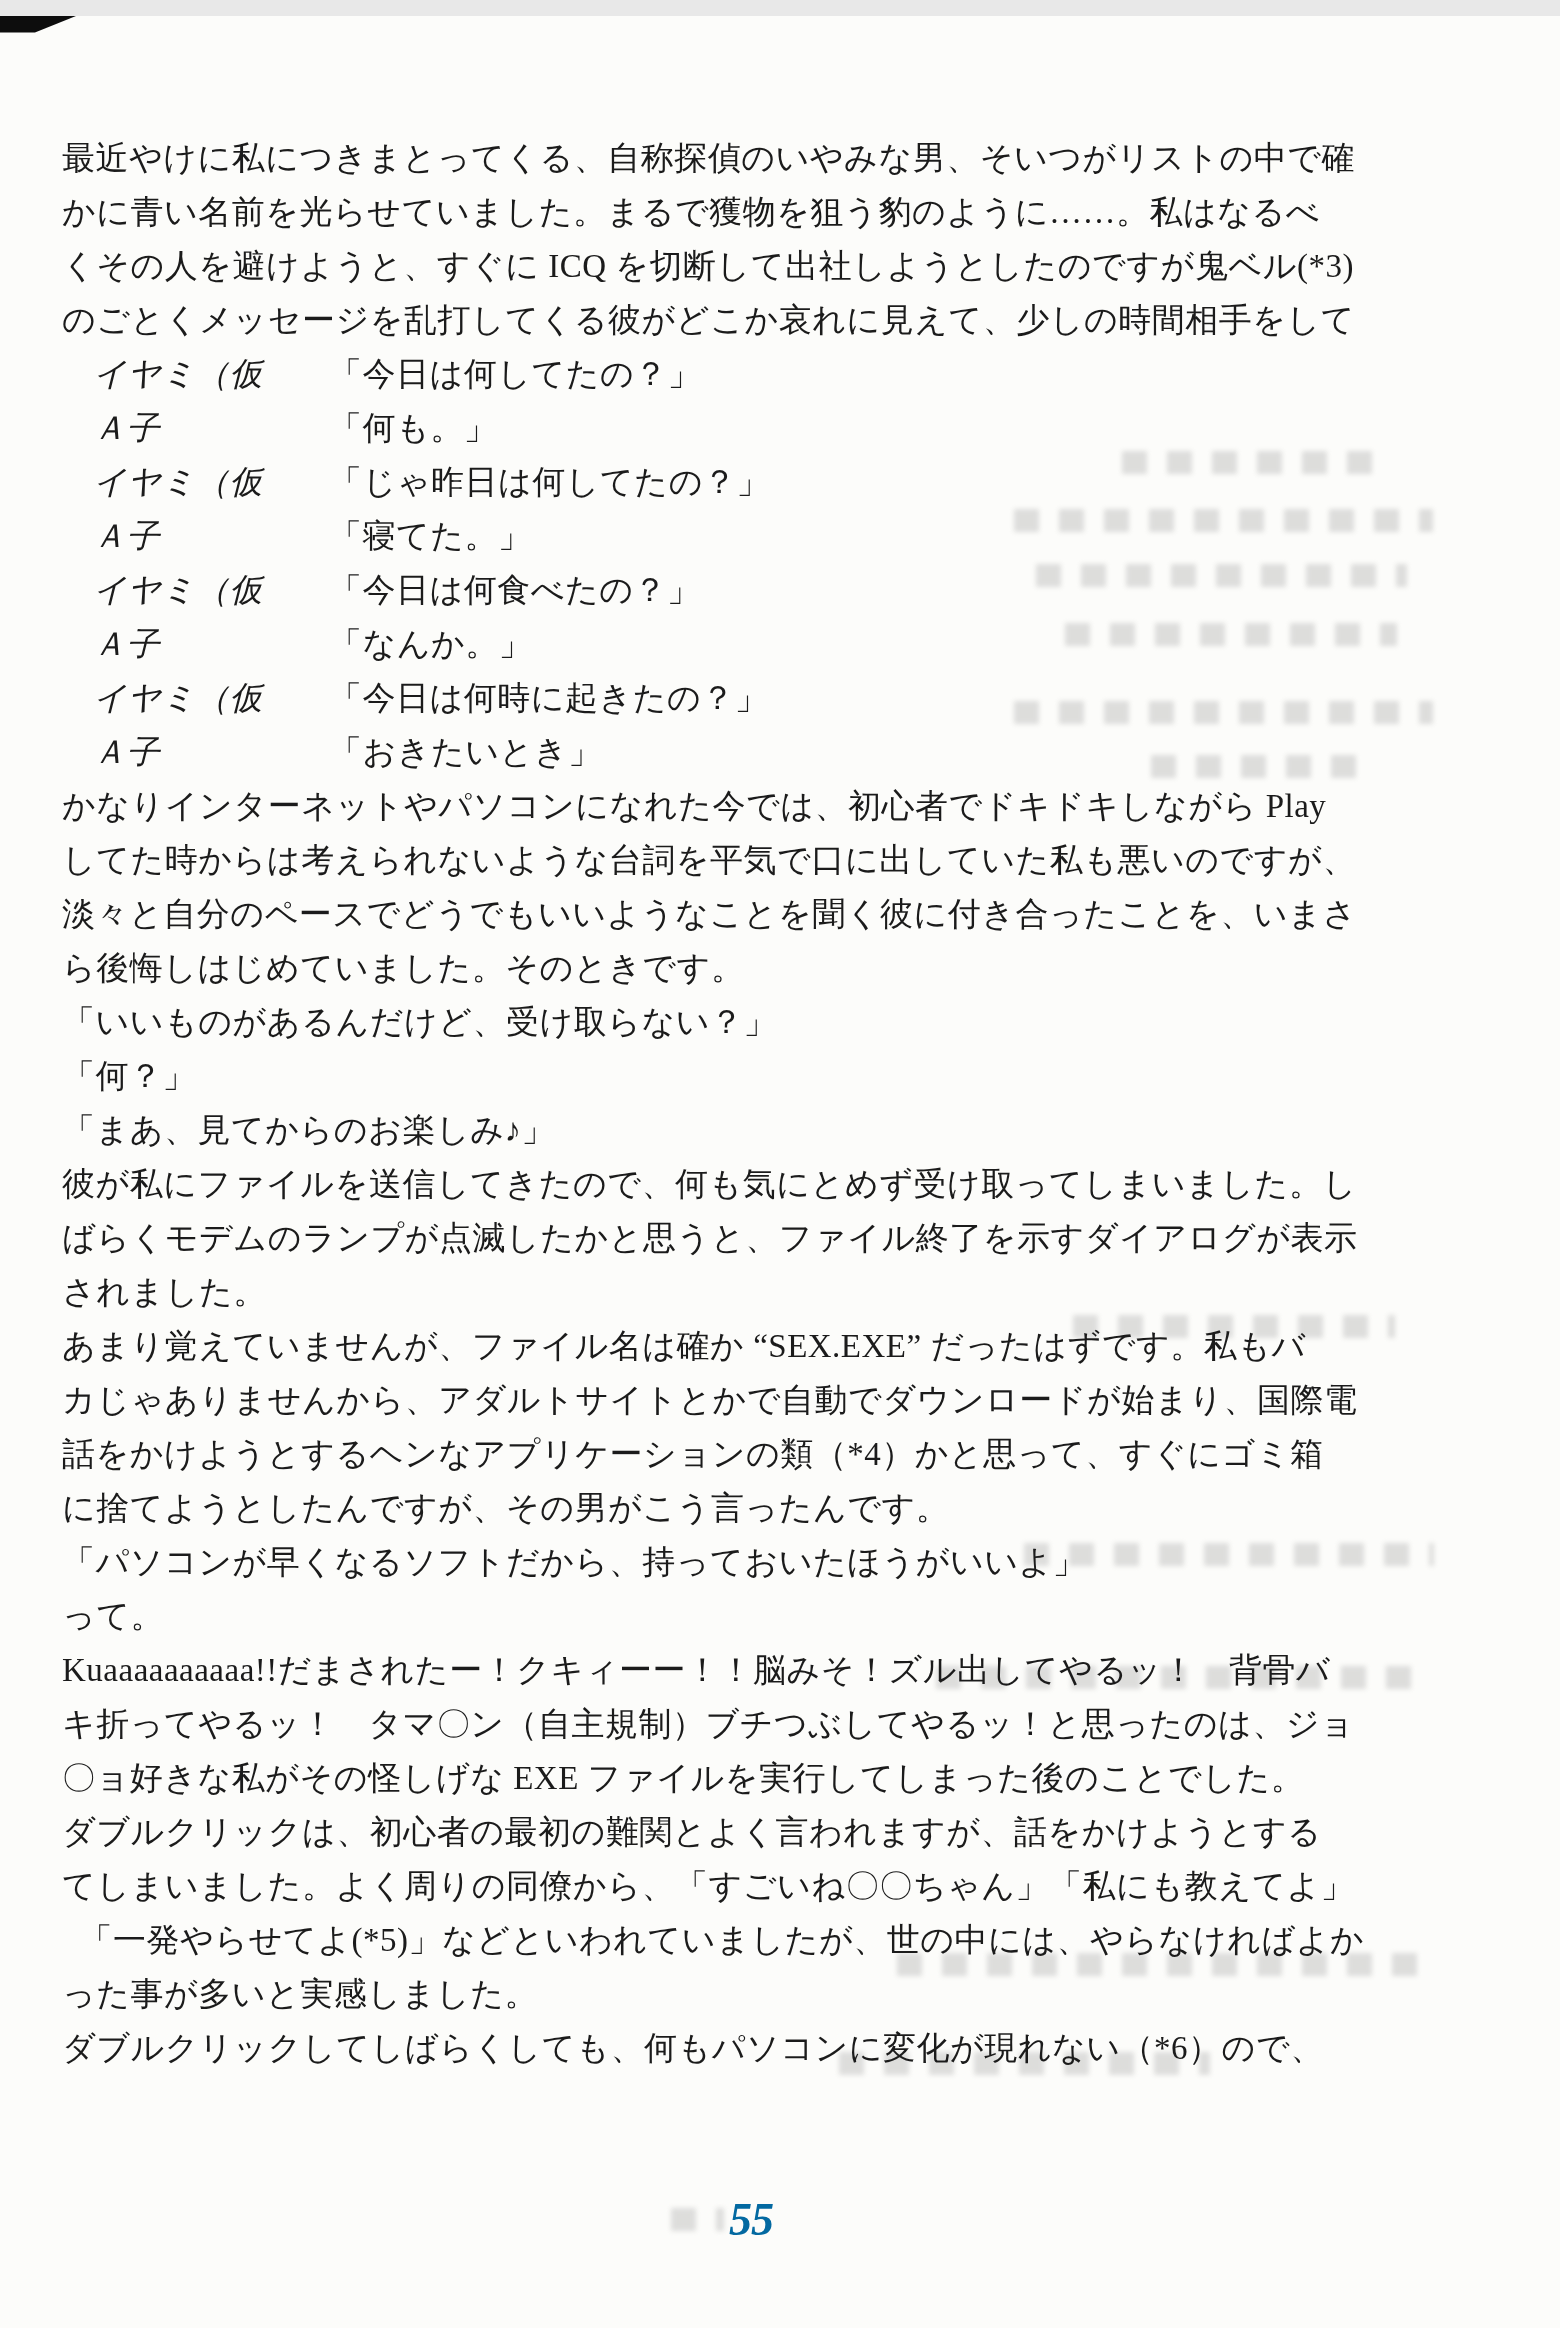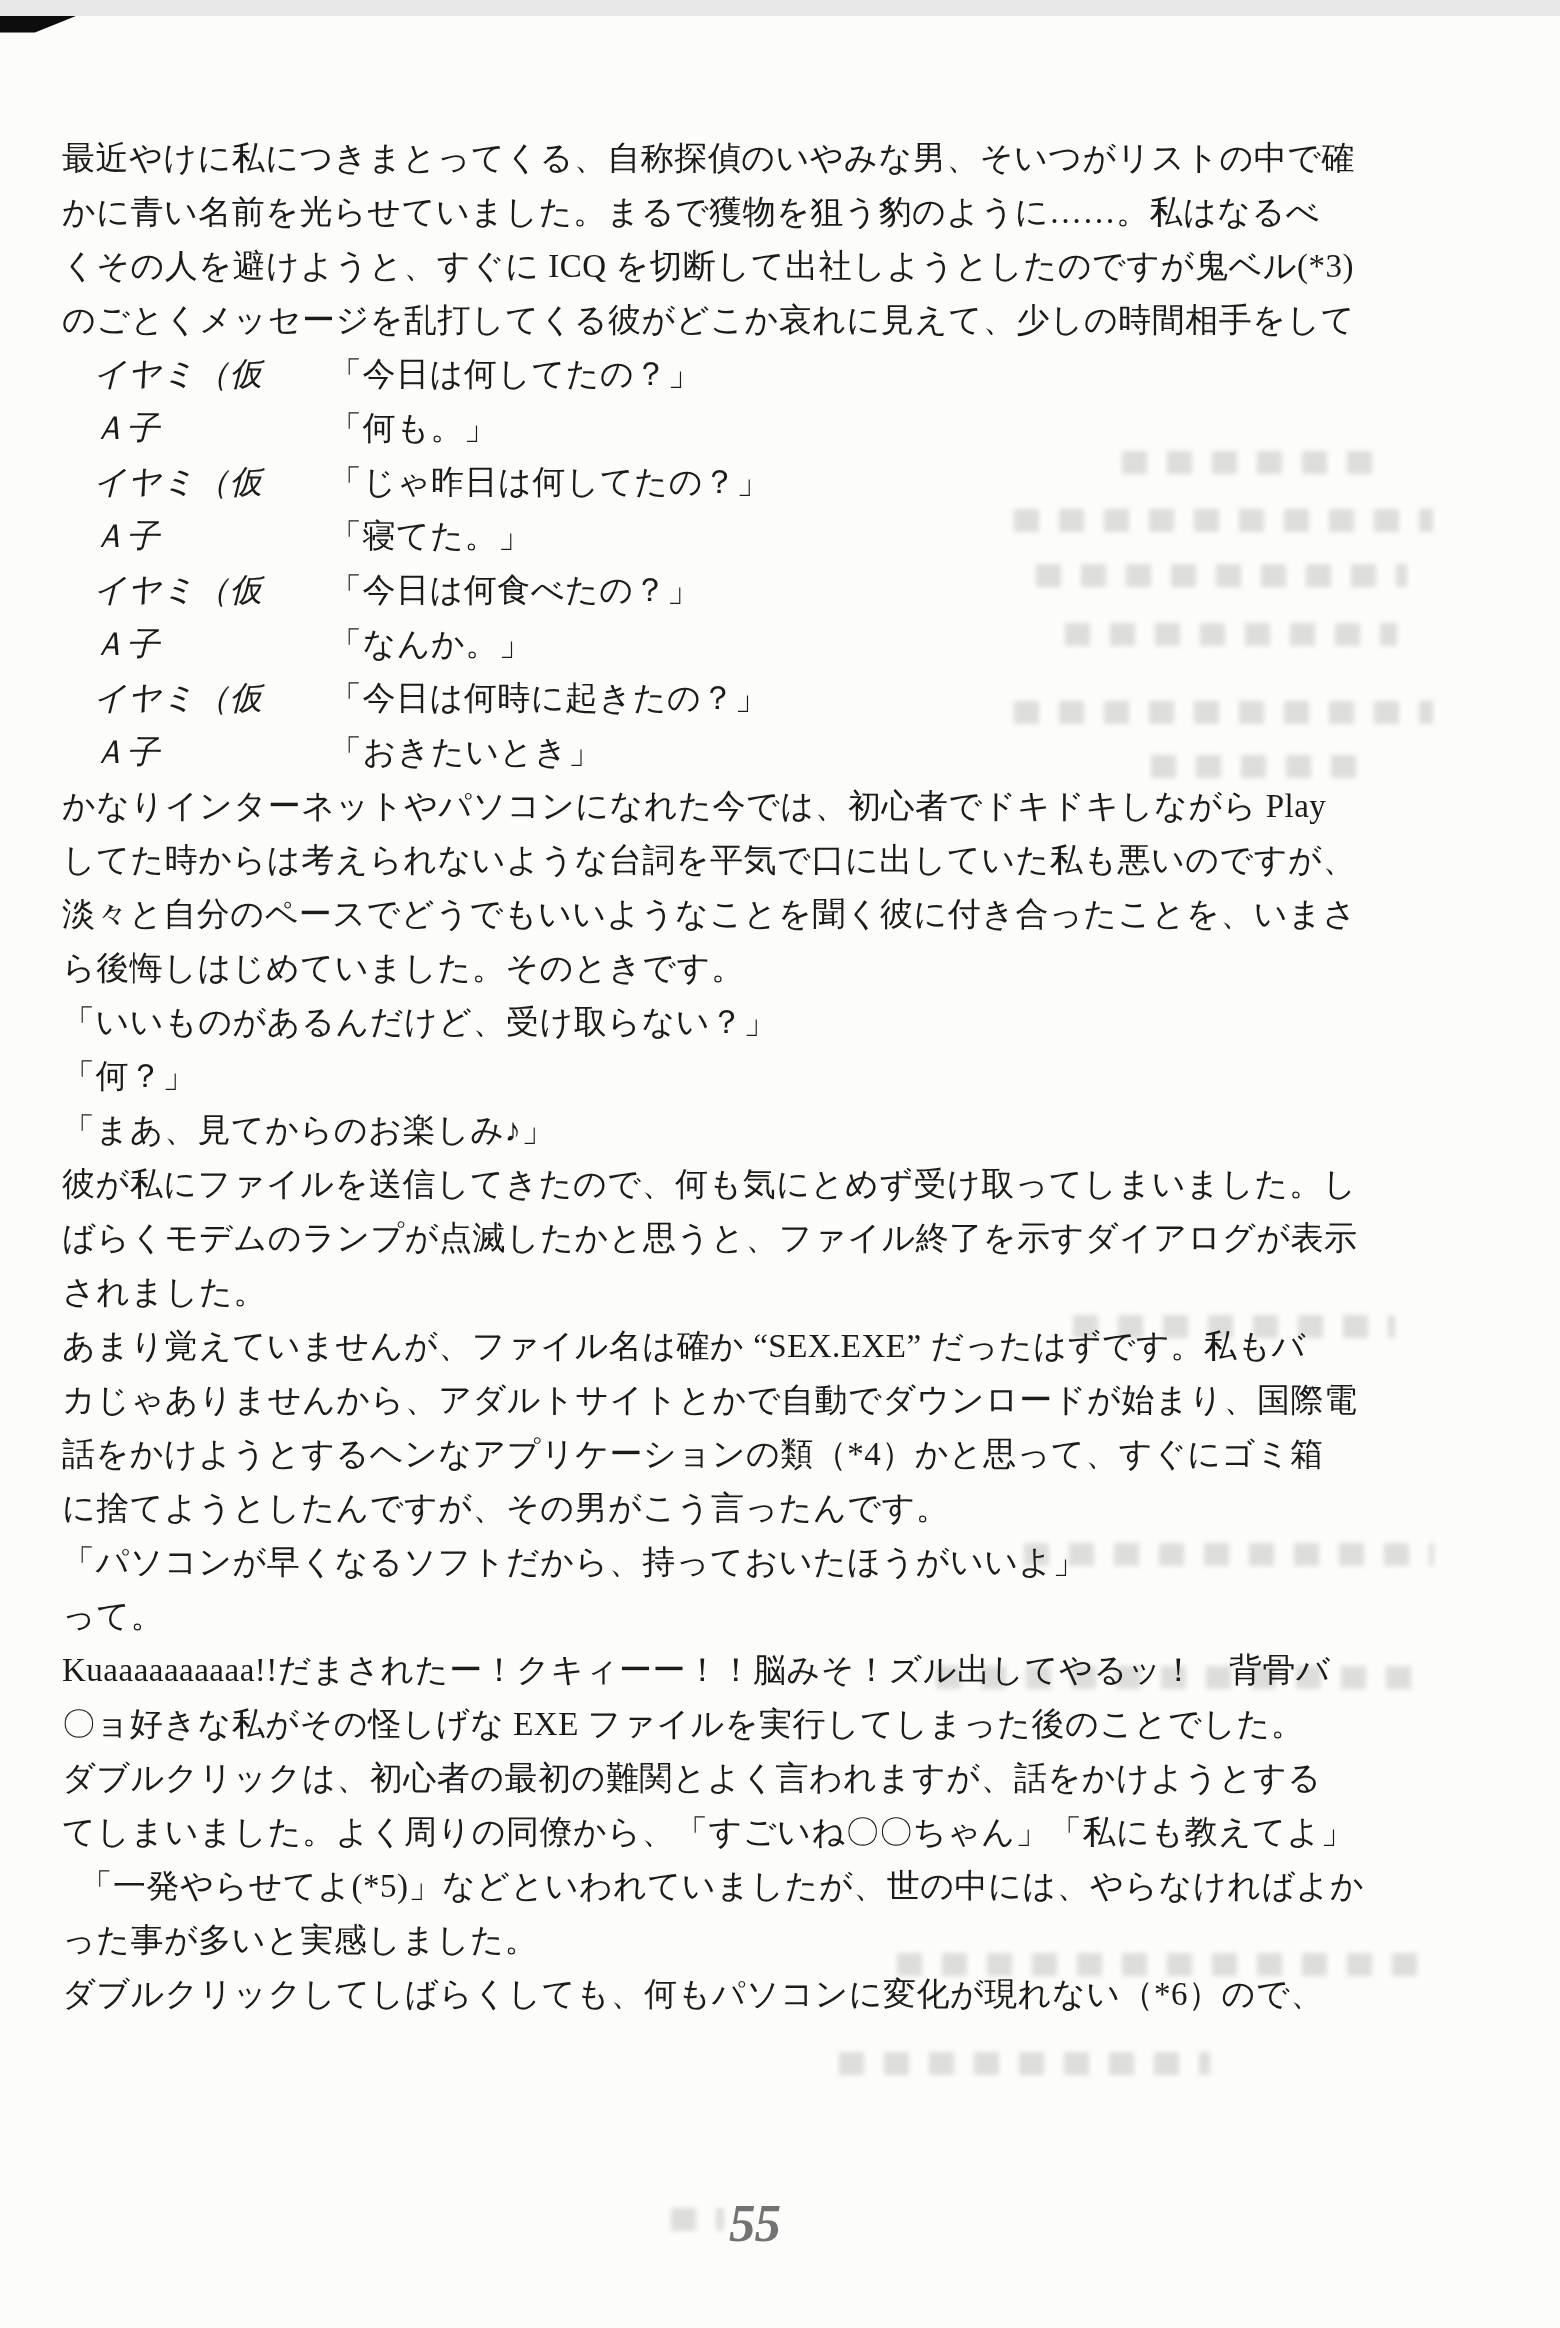--- a/index.html
+++ b/index.html
@@ -26,25 +26,25 @@
     line-height:54px;
     letter-spacing:0.5px;
   }
   .line{height:54px;white-space:nowrap;}
   .line .b{font-weight:normal;}
   .dlg{padding-left:31px;}
   .spk{display:inline-block;width:236px;font-style:italic;}
   .page-number{
     position:absolute;
     left:729px;top:2177px;
-    font-size:53px;
+    font-size:46px;
     font-weight:bold;
     font-style:italic;
     letter-spacing:-1px;
-    color:#737373;
+    color:#0369a1;
   }
   
   .smudge{
     position:absolute;height:23.4px;
     background:repeating-linear-gradient(90deg,#8f8f8f 0 25px,transparent 25px 45px);
     filter:blur(2.9px);
     opacity:0.28;
   }
 </style>
 </head>
@@ -90,20 +90,21 @@
       <div class="line"><span>彼が私にファイルを送信してきたので、何も気にとめず受け取ってしまいました。し</span></div>
       <div class="line"><span>ばらくモデムのランプが点滅したかと思うと、ファイル終了を示すダイアログが表示</span></div>
       <div class="line"><span>されました。</span></div>
       <div class="line"><span>あまり覚えていませんが、ファイル名は確か “SEX.EXE” だったはずです。私もバ</span></div>
       <div class="line"><span>カじゃありませんから、アダルトサイトとかで自動でダウンロードが始まり、国際電</span></div>
       <div class="line"><span>話をかけようとする</span><span class="b">ヘンなアプリケーションの類</span><span>（*4）かと思って、すぐにゴミ箱</span></div>
       <div class="line"><span>に捨てようとしたんですが、その男がこう言ったんです。</span></div>
       <div class="line"><span>「パソコンが早くなるソフトだから、持っておいたほうがいいよ」</span></div>
       <div class="line"><span>って。</span></div>
       <div class="line"><span>Kuaaaaaaaaaa!!だまされたー！クキィーー！！脳みそ！ズル出してやるッ！　背骨バ</span></div>
+      <div class="line"><span>キ折ってやるッ！　タマ〇ン（自主規制）ブチつぶしてやるッ！と思ったのは、ジョ</span></div>
       <div class="line"><span>〇ョ好きな私がその怪しげな EXE ファイルを実行してしまった後のことでした。</span></div>
       <div class="line"><span>ダブルクリックは、初心者の最初の難関とよく言われますが、話をかけようとする</span></div>
       <div class="line"><span>てしまいました。よく周りの同僚から、「すごいね〇〇ちゃん」「私にも教えてよ」</span></div>
       <div class="line" style="padding-left: 17.6px;"><span class="b">「一発やらせてよ(*5)」</span><span>などといわれていましたが、</span><span class="b">世の中には、やらなければよか</span></div>
       <div class="line"><span class="b">った事が多いと実感しました。</span></div>
       <div class="line"><span>ダブルクリックしてしばらくしても、</span><span class="b">何もパソコンに変化が現れない（*6）</span><span>ので、</span></div>
     </div>
 
   <div class="page-number">55</div>
 

